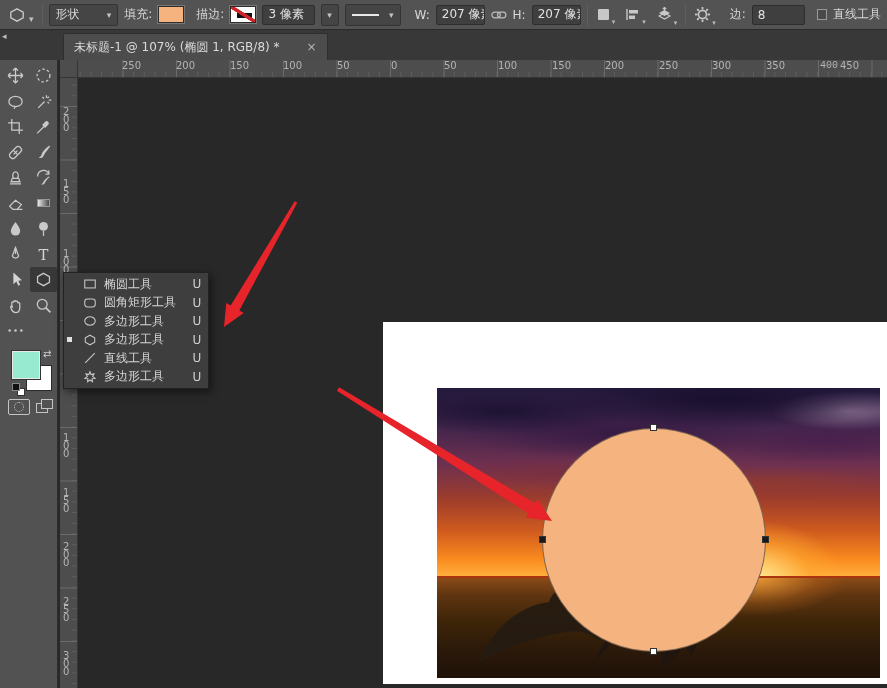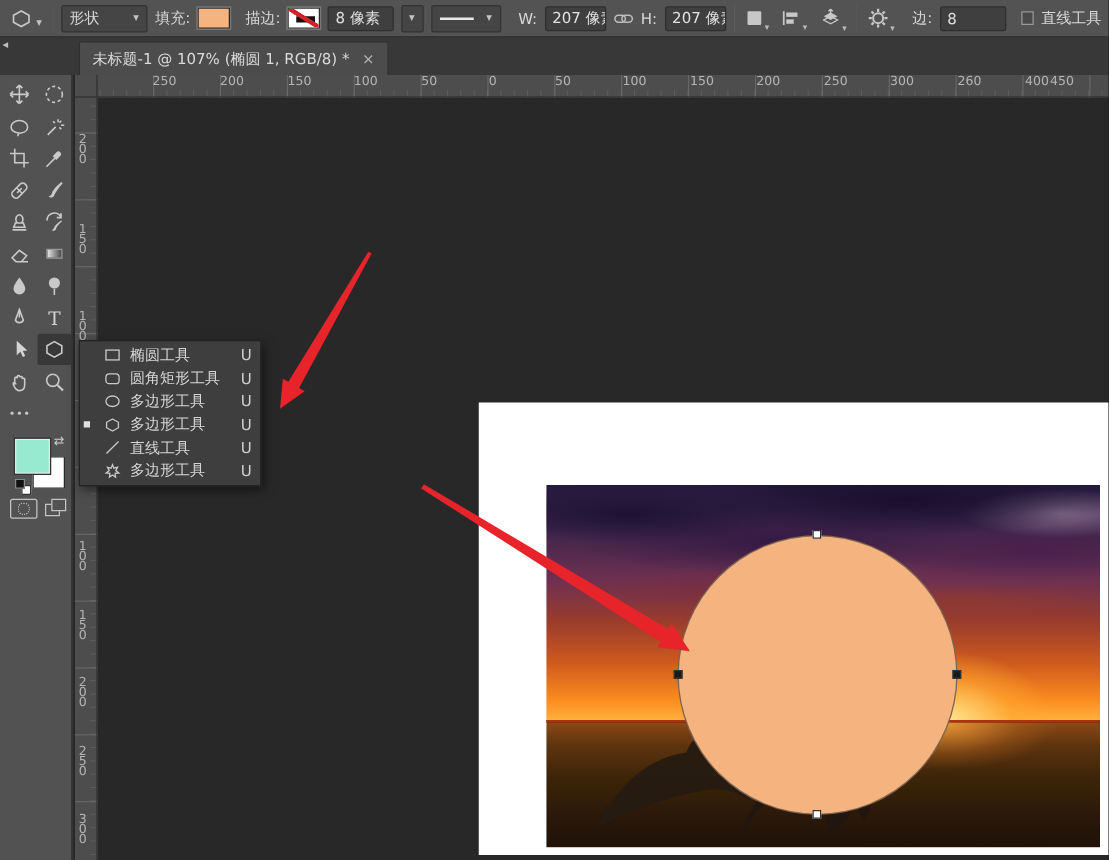--- a/index.html
+++ b/index.html
@@ -40,21 +40,21 @@
   .icon-btn { display:flex; align-items:flex-end; gap:1px; position:relative; padding:2px; }
   .icon-btn .chev-sm { font-size:7px; color:#bbb; position:relative; top:4px; }
   .cb { width:11px; height:11px; border:1px solid #9a9a9a; background:#4a4a4a; display:inline-block; }
   svg.oicon { display:block; }
   
   .tabbar { position:absolute; left:0; top:30px; width:887px; height:30px; background:#383838; z-index:30; }
   .collapse-arrow { position:absolute; left:2px; top:1px; font-size:9px; color:#bdbdbd; }
   .tab {
     position:absolute; left:63px; top:3px; height:27px; background:#4c4c4c;
     border:1px solid #2e2e2e; border-bottom:none; border-radius:2px 2px 0 0;
-    display:flex; align-items:center; gap:10px; padding:0 10px; color:#dadada;
+    display:flex; align-items:center; gap:27px; padding:0 10px; color:#dadada;
   }
   .tab-close { color:#b5b5b5; font-size:12px; }
   
   .ruler-corner { position:absolute; left:60px; top:60px; width:18px; height:18px; background:#4d4d4d; border-right:1px solid #353535; border-bottom:1px solid #353535; z-index:22;}
   .ruler-top {
     position:absolute; left:78px; top:60px; width:809px; height:18px; background:#4d4d4d;
     border-bottom:1px solid #353535; z-index:21; overflow:hidden;
     background-image:
       linear-gradient(90deg,#6a6a6a 0 1px, transparent 1px),
       linear-gradient(90deg,#5d5d5d 0 1px, transparent 1px);
@@ -159,21 +159,21 @@
       <span class="chev" style="margin-left:auto">▾</span>
     </span>
     <span class="ob-label">填充:</span>
     <span class="swatch-fill"></span>
     <span class="ob-label" style="margin-left:6px">描边:</span>
     <span class="swatch-stroke">
       <span class="bar"></span>
       <span class="slash"></span>
     </span>
     <span class="field" style="width:56px">
-      <span>8 像素</span>
+      <span>3 像素</span>
     </span>
     <span class="dropdown" style="width:18px;padding:0 3px">
       <span class="chev">▾</span>
     </span>
     <span class="dropdown" style="width:56px">
       <span class="line-preview"></span>
       <span class="chev" style="margin-left:auto">▾</span>
     </span>
     <span class="ob-label" style="margin-left:8px">W:</span>
     <span class="field" style="width:52px">
@@ -251,22 +251,22 @@
       <span class="rlab" style="left: 152px; top: 2px;">150</span>
       <span class="rlab" style="left: 205px; top: 2px;">100</span>
       <span class="rlab" style="left: 259px; top: 2px;">50</span>
       <span class="rlab" style="left: 313px; top: 2px;">0</span>
       <span class="rlab" style="left: 366px; top: 2px;">50</span>
       <span class="rlab" style="left: 420px; top: 2px;">100</span>
       <span class="rlab" style="left: 474px; top: 2px;">150</span>
       <span class="rlab" style="left: 527px; top: 2px;">200</span>
       <span class="rlab" style="left: 581px; top: 2px;">250</span>
       <span class="rlab" style="left: 634px; top: 2px;">300</span>
-      <span class="rlab" style="left: 688px; top: 2px;">260</span>
-      <span class="rlab" style="left: 742px; top: 2px;">400</span>
+      <span class="rlab" style="left: 688px; top: 2px;">350</span>
+      <span class="rlab" style="left: 742px; top: 2px; font-family: Liberation Mono, monospace;">400</span>
       <span class="rlab" style="left: 762px; top: 2px;">450</span>
     </div>
   <div class="ruler-left" id="rulerLeft">
       <span class="rlab rlab-v" style="left: 3px; top: 30px;">200</span>
       <span class="rlab rlab-v" style="left: 3px; top: 102px;">150</span>
       <span class="rlab rlab-v" style="left: 3px; top: 172px;">100</span>
       <span class="rlab rlab-v" style="left: 3px; top: 356px;">100</span>
       <span class="rlab rlab-v" style="left: 3px; top: 411px;">150</span>
       <span class="rlab rlab-v" style="left: 3px; top: 465px;">200</span>
       <span class="rlab rlab-v" style="left: 3px; top: 520px;">250</span>

